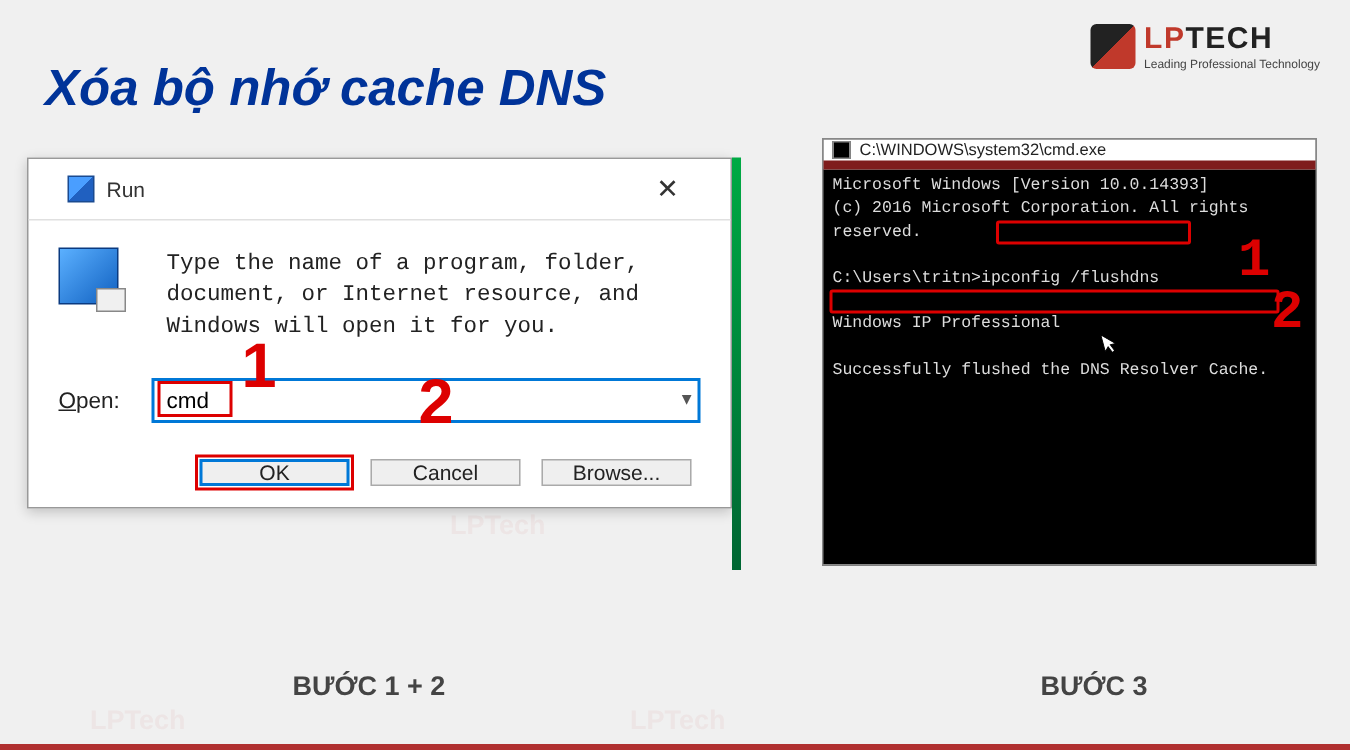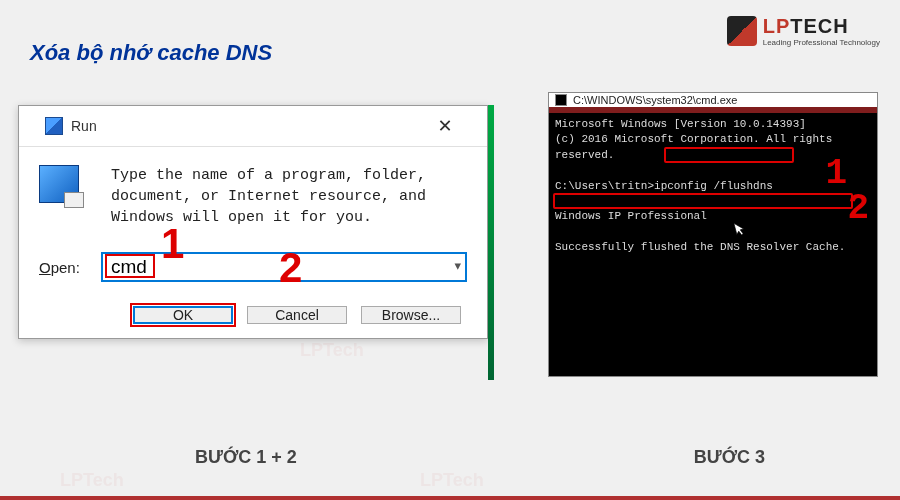--- a/index.html
+++ b/index.html
@@ -17,21 +17,21 @@
       color: rgba(200,100,100,0.08);
       font-size: 18px;
       font-weight: bold;
       pointer-events: none;
     }
     .page-title {
       position: absolute;
       top: 40px;
       left: 30px;
       color: #003399;
-      font-size: 22px;
+      font-size: 34px;
       font-weight: 800;
       font-style: italic;
     }
     .logo-area {
       position: absolute;
       top: 15px;
       right: 20px;
       display: flex;
       align-items: center;
       gap: 6px;
@@ -88,21 +88,21 @@
       content: ""; position: absolute; right: -6px; bottom: -6px;
       width: 18px; height: 14px; background: #f0f0f0; border: 1px solid #888;
     }
     .run-desc { font-size: 15px; color: #222; line-height: 1.4; }
     .run-open-row { display: flex; align-items: center; gap: 12px; margin-bottom: 24px; }
     .run-open-label { font-size: 15px; color: #222; width: 50px; }
     .run-open-label u { text-decoration: underline; }
     .open-field-wrap { position: relative; flex: 1; }
     .run-open-input {
       width: 100%; height: 30px; padding: 0 28px 0 8px;
-      font-size: 19px; border: 2px solid #0078d7;
+      font-size: 15px; border: 2px solid #0078d7;
       background: #fff; outline: none;
     }
     .run-open-chevron {
       position: absolute; right: 6px; top: 6px; font-size: 13px; color: #555;
     }
     .cmd-highlight {
       position: absolute; left: 4px; top: 2px; width: 50px; height: 24px;
       border: 2px solid #d00; pointer-events: none;
     }
     .num-1-run {

